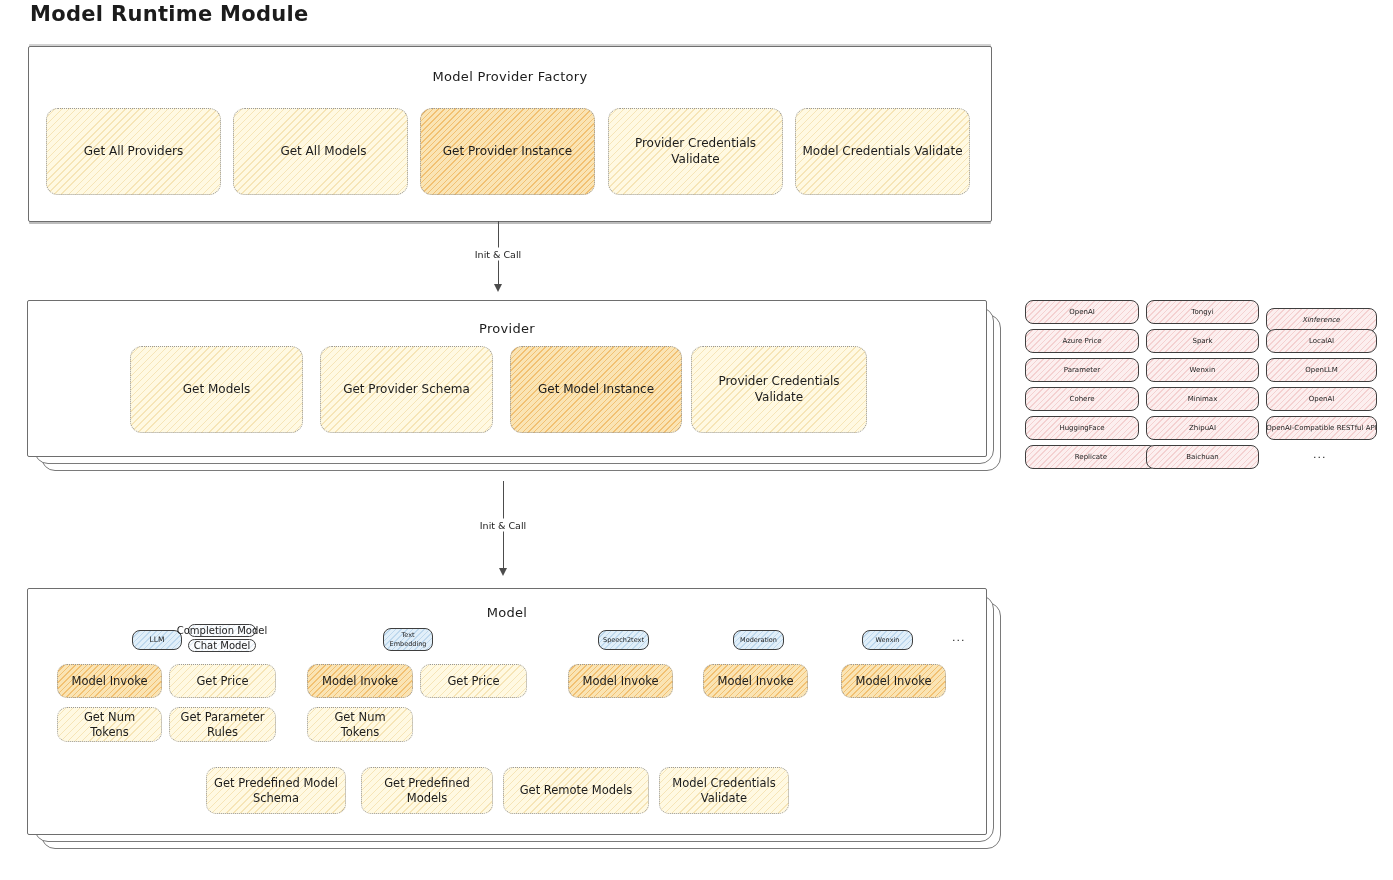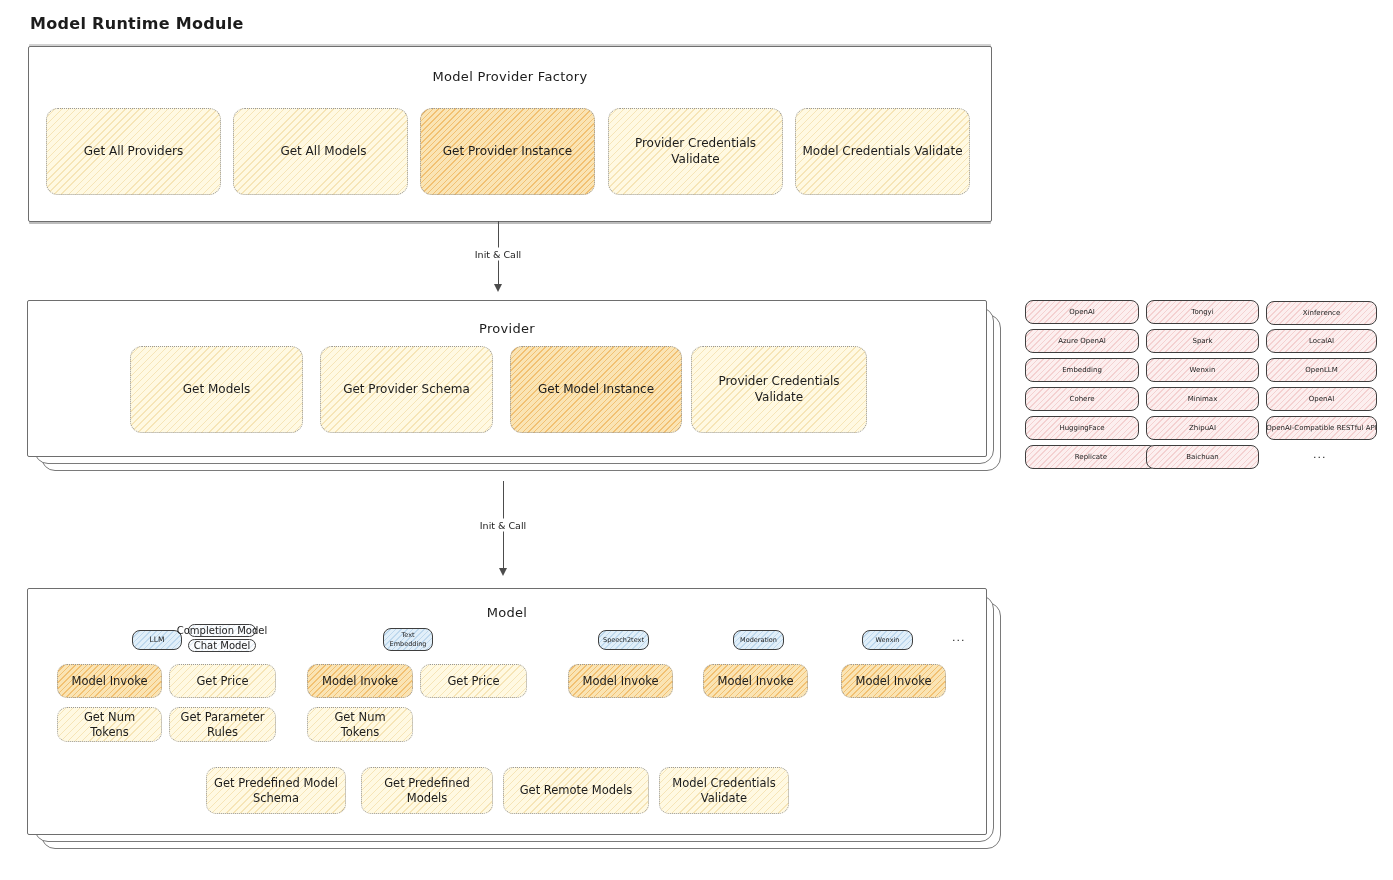--- a/index.html
+++ b/index.html
@@ -1,21 +1,21 @@
 <!DOCTYPE html>
 <html><head>
 <meta charset="utf-8">
 <style>
   html,body{margin:0;padding:0;background:#ffffff;}
   .canvas{
     position:relative;width:1393px;height:880px;background:#ffffff;overflow:hidden;
     font-family:"DejaVu Sans",sans-serif;color:#1c1c1c;
   }
   .page-title{
-    position:absolute;left:30px;top:14px;font-size:16px;font-weight:600;letter-spacing:.3px;
+    position:absolute;left:30px;top:2px;font-size:21px;font-weight:600;letter-spacing:.3px;
   }
   
   .section{
     position:absolute;background:#fff;border:1.5px solid #6e6e6e;border-radius:2px;
   }
   .section.factory{
     box-shadow:0 3px 0 -1px #bdbdbd, 0 -3px 0 -1px #d2d2d2;
   }
   .stack-layer{
     position:absolute;background:#fff;border:1.4px solid #7a7a7a;border-radius:14px;
@@ -94,34 +94,34 @@
   <div class="section" style="left:27px;top:300px;width:958px;height:155px;">
     <div class="sec-title" style="top:20px;">Provider</div>
     <div class="method" style="left:102px;top:45px;width:173px;height:87px;">Get Models</div>
     <div class="method" style="left:292px;top:45px;width:173px;height:87px;">Get Provider Schema</div>
     <div class="method hl" style="left:482px;top:45px;width:172px;height:87px;">Get Model Instance</div>
     <div class="method" style="left:663px;top:45px;width:176px;height:87px;">Provider Credentials Validate</div>
   </div>
 
   <div style="position:absolute;left:1025px;top:300px;width:352px;height:172px;">
     <div class="chip" style="left:0px;top:0px;width:114px;height:24px;">OpenAI</div>
-    <div class="chip" style="left:0px;top:29px;width:114px;height:24px;">Azure OpenAI</div>
-    <div class="chip" style="left:0px;top:58px;width:114px;height:24px;">Embedding</div>
+    <div class="chip" style="left:0px;top:29px;width:114px;height:24px;">Azure Price</div>
+    <div class="chip" style="left:0px;top:58px;width:114px;height:24px;">Parameter</div>
     <div class="chip" style="left:0px;top:87px;width:114px;height:24px;">Cohere</div>
     <div class="chip" style="left:0px;top:116px;width:114px;height:24px;">HuggingFace</div>
     <div class="chip" style="left:0px;top:145px;width:132px;height:24px;">Replicate</div>
 
     <div class="chip" style="left:121px;top:0px;width:113px;height:24px;">Tongyi</div>
     <div class="chip" style="left:121px;top:29px;width:113px;height:24px;">Spark</div>
     <div class="chip" style="left:121px;top:58px;width:113px;height:24px;">Wenxin</div>
     <div class="chip" style="left:121px;top:87px;width:113px;height:24px;">Minimax</div>
     <div class="chip" style="left:121px;top:116px;width:113px;height:24px;">ZhipuAI</div>
     <div class="chip" style="left:121px;top:145px;width:113px;height:24px;">Baichuan</div>
 
-    <div class="chip" style="left:241px;top:1px;width:111px;height:24px;">Xinference</div>
+    <div class="chip" style="left:241px;top:8px;width:111px;height:24px;font-style:italic;">Xinference</div>
     <div class="chip" style="left:241px;top:29px;width:111px;height:24px;border-radius:9px;">LocalAI</div>
     <div class="chip" style="left:241px;top:58px;width:111px;height:24px;">OpenLLM</div>
     <div class="chip" style="left:241px;top:87px;width:111px;height:24px;">OpenAI</div>
     <div class="chip" style="left:241px;top:116px;width:111px;height:24px;">OpenAI-Compatible RESTful API</div>
     <div class="dots" style="left:288px;top:148px;">...</div>
   </div>
 
   <div class="arrow" style="left:493px;top:481px;width:20px;height:99px;">
     <div class="shaft"></div>
     <div class="head"></div>

